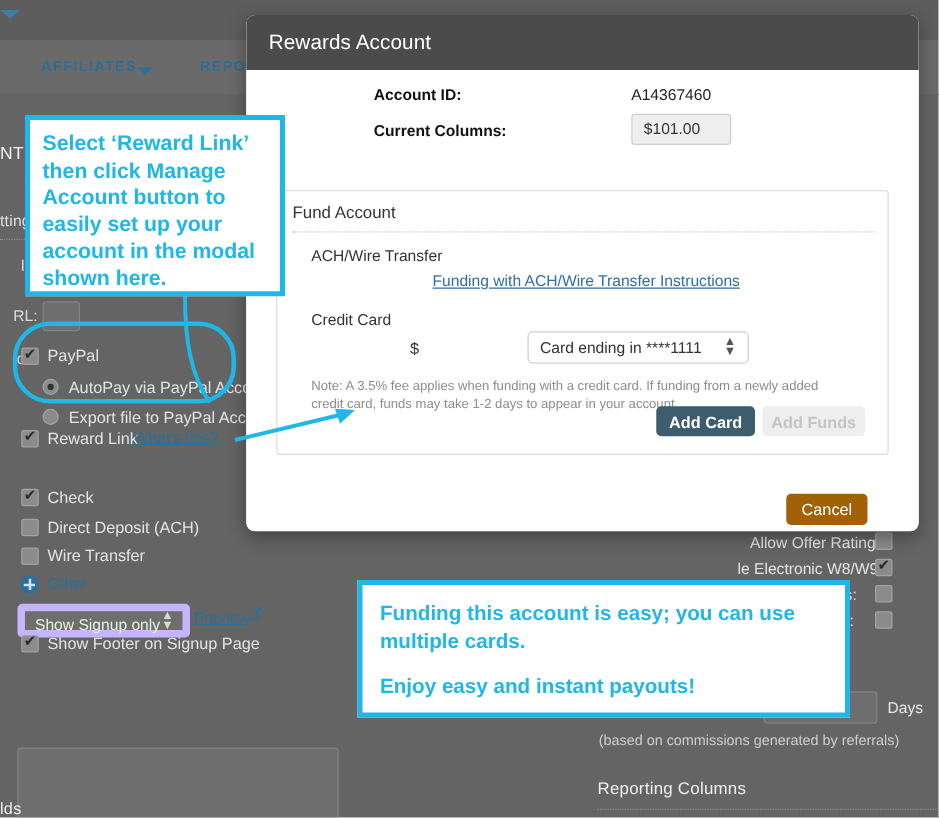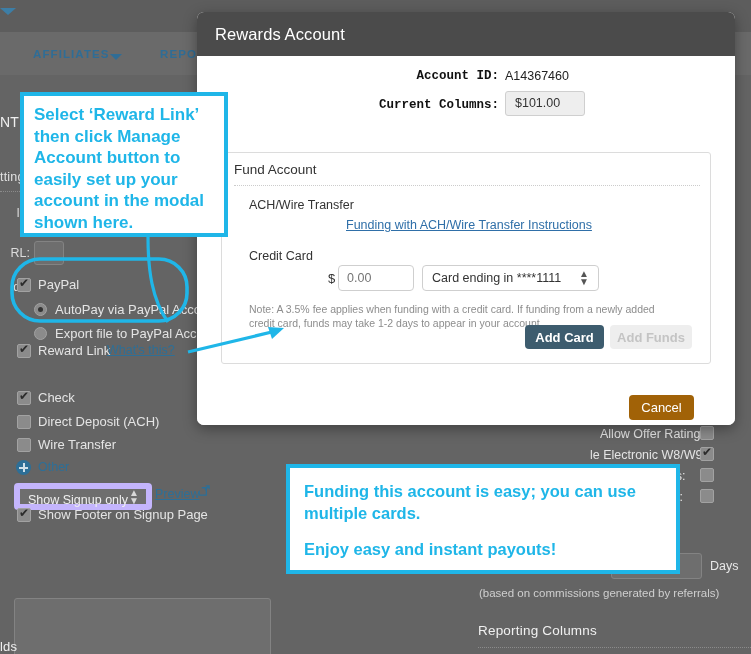--- a/index.html
+++ b/index.html
@@ -158,21 +158,21 @@
   .modal-title {
     position: absolute; left: 18px; top: 13px;
     font-size: 16.5px; color: #ffffff; letter-spacing: .1px;
   }
   .modal-body {
     position: absolute; left: 0; top: 44px; width: 538px; height: 369px;
     background: #ffffff;
   }
   .acct-label {
     position: absolute; font-size: 12.5px; font-weight: bold; color: #111;
-    text-align: right; white-space: nowrap; font-family: Liberation Mono, monospace;
+    text-align: left; white-space: nowrap;
   }
   .acct-val {
     position: absolute; font-size: 12.5px; color: #222; white-space: nowrap;
   }
   .balance-box {
     position: absolute;
     background: #eeeeee; border: 1px solid #cfcfcf; border-radius: 3px;
     box-sizing: border-box;
     font-size: 12.5px; color: #333;
     padding: 4px 9px;
@@ -389,21 +389,20 @@
       <div class="panel">
         <div class="panel-title">Fund Account</div>
         <div class="panel-rule"></div>
 
         <div class="sub-label" style="left:27px; top:45px;">ACH/Wire Transfer</div>
         <div class="ach-link" style="left:124px; top:65px;">Funding with ACH/Wire Transfer Instructions</div>
 
         <div class="sub-label" style="left:27px; top:96px;">Credit Card</div>
 
         <div class="dollar" style="left:106px; top:118px;">$</div>
-        <input class="amount-input" style="left: 116px; top: 112px; width: 76px; height: 26px;" placeholder="0.00">
 
         <div class="card-select" style="left:200px; top:112px; width:177px; height:26px;">
           <span>Card ending in ****1111</span>
           <span class="arrows">▲<br>▼</span>
         </div>
 
         <div class="fee-note" style="left:27px; top:150px;">Note: A 3.5% fee applies when funding with a credit card. If funding from a newly added credit card, funds may take 1-2 days to appear in your account.</div>
 
         <div class="btn-addcard" style="left:303px; top:172px; width:79px; height:24px;">Add Card</div>
         <div class="btn-addfunds" style="left:388px; top:172px; width:82px; height:24px;">Add Funds</div>

